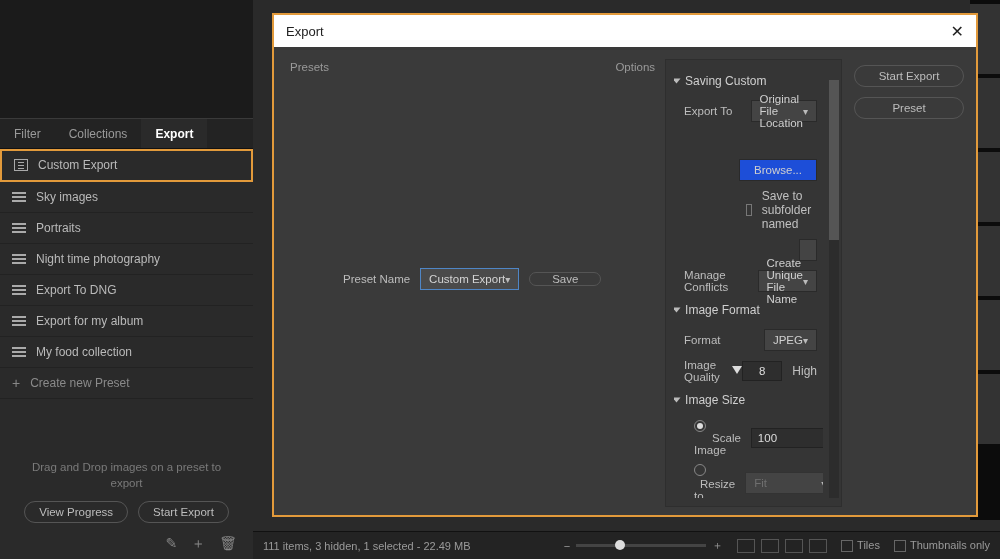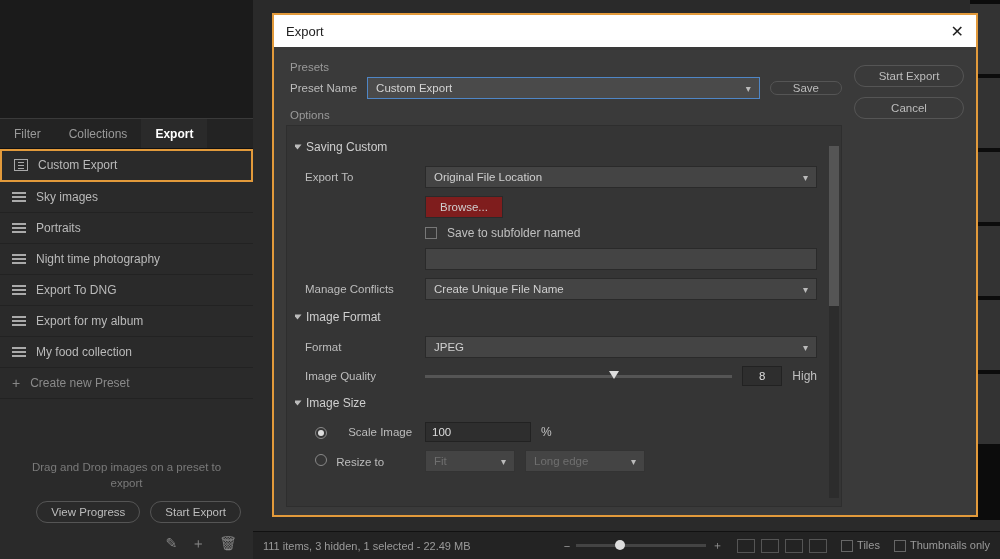--- a/index.html
+++ b/index.html
@@ -9,21 +9,21 @@
   .left-panel { position: absolute; left: 0; top: 0; width: 253px; height: 559px; background: #2a2a2a; display: flex; flex-direction: column; }
   .left-spacer { height: 119px; background: #1b1b1b; border-bottom: 1px solid #3a3a3a;}
   .tabs { display: flex; height: 30px; align-items: stretch; border-bottom: 1px solid #111; background:#232323;}
   .tab { padding: 8px 14px; color: #9a9a9a; cursor: pointer; font-size: 12px; }
   .tab.active { color: #fff; font-weight: 600; background:#2a2a2a; }
   .preset-list { flex: 0 0 auto; }
   .preset-item { display: flex; align-items: center; gap: 10px; height: 31px; padding: 0 12px; border-bottom: 1px solid #222; color: #bababa; cursor: pointer; }
   .preset-item.selected { border: 2px solid #e29a3b; height: 33px; }
   .preset-item.create { color: #8a8a8a; }
   .hint { text-align: center; color: #7a7a7a; padding: 60px 30px 0; line-height: 1.4; font-size: 11.5px;}
-  .left-bottom { margin-top: auto; padding: 10px 12px 6px; display:flex; gap:10px; justify-content: flex-end;}
+  .left-bottom { margin-top: auto; padding: 10px 12px 6px; display:flex; gap:10px; justify-content: center;}
   .pill { border: 1px solid #555; border-radius: 12px; padding: 4px 14px; color: #bdbdbd; cursor: pointer; background: transparent; font-size: 11.5px;}
   .left-tools { display:flex; gap:14px; justify-content:flex-end; padding: 6px 16px 6px; color:#888;}
   .left-tools span{cursor:pointer; font-size:14px;}
 
   
   .thumb-strip { position:absolute; right:0; top:0; width:30px; height:520px; background:#0c0c0c; }
   .thumb-strip .chip{height:70px;margin:4px 0;background:#333;}
 
   
   .statusbar { position:absolute; left:253px; right:0; bottom:0; height:28px; background:#232323; border-top:1px solid #111; display:flex; align-items:center; padding:0 10px; gap:14px; color:#9a9a9a; font-size:11px;}
@@ -33,21 +33,21 @@
   .zoom{display:flex; align-items:center; gap:6px;}
   .zoom-track{width:130px;height:3px;background:#444;position:relative;}
   .zoom-handle{position:absolute;left:30%;top:-4px;width:10px;height:10px;border-radius:50%;background:#ddd;}
   .chk{width:12px;height:12px;border:1px solid #666;display:inline-block;vertical-align:middle;margin-right:4px;}
 
   
   .modal { position:absolute; left:272px; top:13px; width:706px; height:504px; border:2px solid #e29a3b; background:#3a3a3a; display:flex; flex-direction:column; }
   .modal-title { height:32px; background:#fff; color:#222; display:flex; align-items:center; justify-content:space-between; padding:0 12px; font-size:13px;}
   .modal-title .x{cursor:pointer;font-size:16px;}
   .modal-body{flex:1; display:flex; padding:12px 12px 8px 12px; gap:12px; background:#3a3a3a; overflow:hidden;}
-  .modal-main{flex:1; display:flex; flex-direction:column; overflow:hidden;}
+  .modal-main{flex:1; display:flex; flex-direction:row; gap:10px; overflow:hidden;}
   .modal-side{width:110px; display:flex; flex-direction:column; gap:10px; padding-top:6px;}
   .modal-side .pill{width:100%; text-align:center;}
 
   .section-label{color:#9a9a9a; font-size:11.5px; margin:2px 0 4px 4px;}
   .preset-row{display:flex; align-items:center; gap:10px; padding:0 0 8px 4px;}
   .field-label{color:#bdbdbd; font-size:11.5px;}
   .select, .text-input { flex:1; height:22px; background:#4a4a4a; border:1px solid #2b2b2b; color:#d4d4d4; padding:0 8px; display:flex; align-items:center; justify-content:space-between; font-size:11.5px;}
   .select{cursor:pointer;}
   .chev{font-size:10px;color:#bbb;}
   .preset-name-select{border:1px solid #4f86c6;}
@@ -56,21 +56,21 @@
   .options-inner{height:100%; overflow-y:auto; padding-right:6px;}
   .scroll-fake{position:absolute; right:2px; top:20px; bottom:8px; width:10px; background:#2c2c2c;}
   .scroll-thumb{position:absolute; right:2px; top:20px; width:10px; height:160px; background:#555;}
 
   .group-header{display:flex; align-items:center; gap:6px; color:#cfcfcf; font-size:12px; margin:6px 0 8px 0; cursor:pointer;}
   .tri{display:inline-block;width:0;height:0;border-top:4px solid transparent;border-bottom:4px solid transparent;border-left:5px solid #bbb; transform:rotate(90deg);}
   .form-row{display:flex; align-items:center; gap:10px; padding:4px 0 4px 10px;}
   .form-row .label{width:110px; color:#bdbdbd; font-size:11.5px;}
   .form-row .control{flex:1; display:flex; align-items:center; gap:10px;}
   .select-sm{height:22px; background:#444; border:1px solid #2a2a2a; color:#d0d0d0; padding:0 8px; display:flex; align-items:center; justify-content:space-between; font-size:11.5px; cursor:pointer;}
-  .btn-sm{height:22px; padding:0 14px; background:#7f1d1d; border:1px solid #2a2a2a; color:#cfcfcf; font-size:11.5px; cursor:pointer;}
+  .btn-sm{height:22px; padding:0 14px; background:#1d4ed8; border:1px solid #2a2a2a; color:#cfcfcf; font-size:11.5px; cursor:pointer;margin-top:29px;}
   .checkbox{width:12px;height:12px;border:1px solid #777;display:inline-block;}
   .slider{flex:1; height:3px;background:#555;position:relative;}
   .slider .dot{position:absolute;left:60%;top:-4px;width:0;height:0;border-left:5px solid transparent;border-right:5px solid transparent;border-top:8px solid #ddd;}
   .numbox{width:40px;height:20px;background:#2e2e2e;border:1px solid #222;color:#ddd;text-align:center;font-size:11.5px;}
   .radio{width:12px;height:12px;border:1px solid #888;border-radius:50%;display:inline-flex;align-items:center;justify-content:center;}
   .radio.sel::after{content:'';width:6px;height:6px;border-radius:50%;background:#ddd;}
   .disabled{color:#6f6f6f;}
   .disabled .select-sm, .disabled .numbox{color:#6f6f6f;border-color:#333;}
 
   
@@ -287,16 +287,16 @@
               </div>
             </div>
           </div>
 
         </div>
       </div>
     </div>
 
     <div class="modal-side">
       <button class="pill">Start Export</button>
-      <button class="pill">Cancel</button>
+      <button class="pill">Preset</button>
     </div>
   </div>
 </div>
 
 </body></html>

